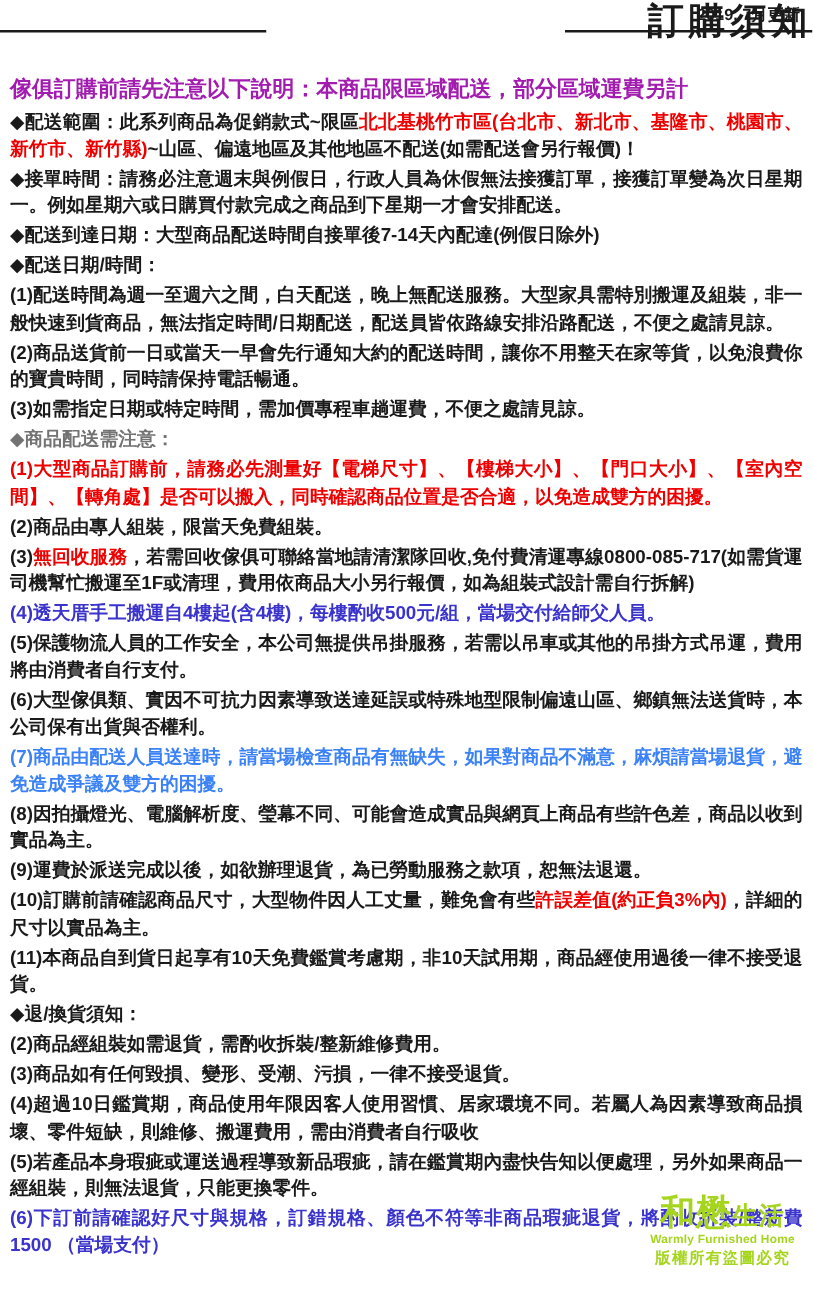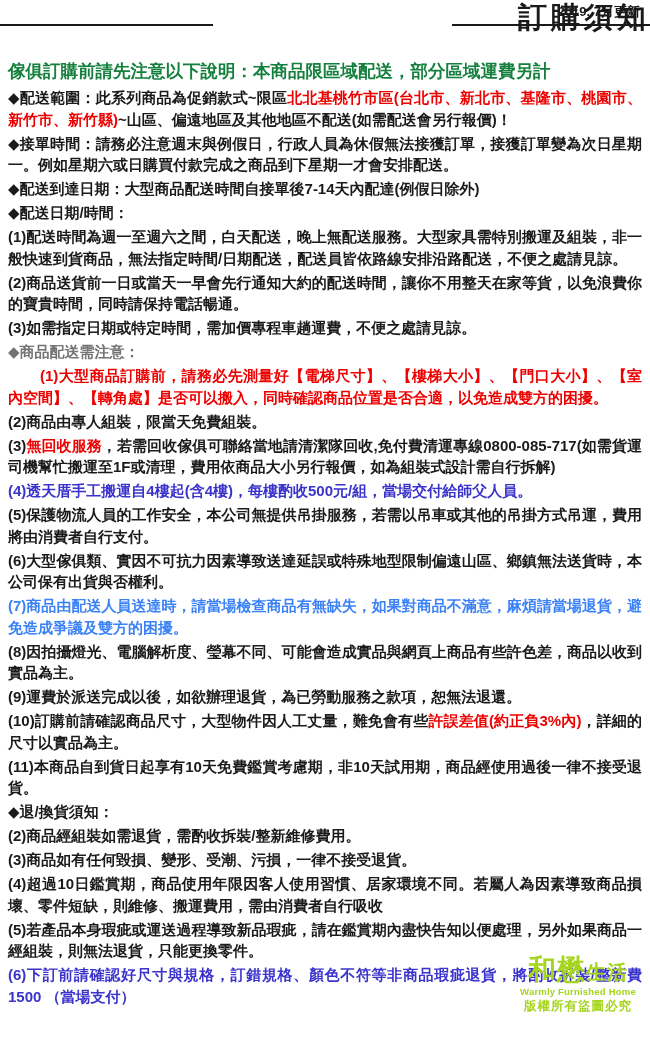--- a/index.html
+++ b/index.html
@@ -31,31 +31,31 @@
   <div class="header">
     <div class="hline left"></div>
     <div class="hline right"></div>
     <div class="update-note">2019. 7月更新</div>
     <div class="title-wrap">
       <div class="page-title">訂購須知</div>
     </div>
   </div>
 
   <div class="content">
-    <div class="intro" id="intro-warning" style="color: #15803d;">傢俱訂購前請先注意以下說明：本商品限區域配送，部分區域運費另計</div>
+    <div class="intro" id="intro-warning" style="color: #a21caf;">傢俱訂購前請先注意以下說明：本商品限區域配送，部分區域運費另計</div>
     <div id="paragraphs">
         <p class="para"><span style="color: rgb(26, 26, 26);">◆配送範圍：此系列商品為促銷款式~限區</span><span style="color: rgb(238, 0, 0);">北北基桃竹市區(台北市、新北市、基隆市、桃園市、新竹市、新竹縣)</span><span style="color: rgb(26, 26, 26);">~山區、偏遠地區及其他地區不配送(如需配送會另行報價)！</span></p>
         <p class="para"><span style="color: rgb(26, 26, 26);">◆接單時間：請務必注意週末與例假日，行政人員為休假無法接獲訂單，接獲訂單變為次日星期一。例如星期六或日購買付款完成之商品到下星期一才會安排配送。</span></p>
         <p class="para"><span style="color: rgb(26, 26, 26);">◆配送到達日期：大型商品配送時間自接單後7-14天內配達(例假日除外)</span></p>
         <p class="para"><span style="color: rgb(26, 26, 26);">◆配送日期/時間：</span></p>
         <p class="para"><span style="color: rgb(26, 26, 26);">(1)配送時間為週一至週六之間，白天配送，晚上無配送服務。大型家具需特別搬運及組裝，非一般快速到貨商品，無法指定時間/日期配送，配送員皆依路線安排沿路配送，不便之處請見諒。</span></p>
         <p class="para"><span style="color: rgb(26, 26, 26);">(2)商品送貨前一日或當天一早會先行通知大約的配送時間，讓你不用整天在家等貨，以免浪費你的寶貴時間，同時請保持電話暢通。</span></p>
         <p class="para"><span style="color: rgb(26, 26, 26);">(3)如需指定日期或特定時間，需加價專程車趟運費，不便之處請見諒。</span></p>
         <p class="para"><span style="color: #737373;">◆商品配送需注意：</span></p>
-        <p class="para"><span style="color: rgb(238, 0, 0); margin-left: 32px;">(1)大型商品訂購前，請務必先測量好【電梯尺寸】、【樓梯大小】、【門口大小】、【室內空間】、【轉角處】是否可以搬入，同時確認商品位置是否合適，以免造成雙方的困擾。</span></p>
+        <p class="para"><span style="color: rgb(238, 0, 0);">(1)大型商品訂購前，請務必先測量好【電梯尺寸】、【樓梯大小】、【門口大小】、【室內空間】、【轉角處】是否可以搬入，同時確認商品位置是否合適，以免造成雙方的困擾。</span></p>
         <p class="para"><span style="color: rgb(26, 26, 26);">(2)商品由專人組裝，限當天免費組裝。</span></p>
         <p class="para"><span style="color: rgb(26, 26, 26);">(3)</span><span style="color: rgb(238, 0, 0);">無回收服務</span><span style="color: rgb(26, 26, 26);">，若需回收傢俱可聯絡當地請清潔隊回收,免付費清運專線0800-085-717(如需貨運司機幫忙搬運至1F或清理，費用依商品大小另行報價，如為組裝式設計需自行拆解)</span></p>
         <p class="para"><span style="color: rgb(58, 51, 204);">(4)透天厝手工搬運自4樓起(含4樓)，每樓酌收500元/組，當場交付給師父人員。</span></p>
         <p class="para"><span style="color: rgb(26, 26, 26);">(5)保護物流人員的工作安全，本公司無提供吊掛服務，若需以吊車或其他的吊掛方式吊運，費用將由消費者自行支付。</span></p>
         <p class="para"><span style="color: rgb(26, 26, 26);">(6)大型傢俱類、實因不可抗力因素導致送達延誤或特殊地型限制偏遠山區、鄉鎮無法送貨時，本公司保有出貨與否權利。</span></p>
         <p class="para"><span style="color: #3b82f6;">(7)商品由配送人員送達時，請當場檢查商品有無缺失，如果對商品不滿意，麻煩請當場退貨，避免造成爭議及雙方的困擾。</span></p>
         <p class="para"><span style="color: rgb(26, 26, 26);">(8)因拍攝燈光、電腦解析度、瑩幕不同、可能會造成實品與網頁上商品有些許色差，商品以收到實品為主。</span></p>
         <p class="para"><span style="color: rgb(26, 26, 26);">(9)運費於派送完成以後，如欲辦理退貨，為已勞動服務之款項，恕無法退還。</span></p>
         <p class="para"><span style="color: rgb(26, 26, 26);">(10)訂購前請確認商品尺寸，大型物件因人工丈量，難免會有些</span><span style="color: rgb(238, 0, 0);">許誤差值(約正負3%內)</span><span style="color: rgb(26, 26, 26);">，詳細的尺寸以實品為主。</span></p>
         <p class="para"><span style="color: rgb(26, 26, 26);">(11)本商品自到貨日起享有10天免費鑑賞考慮期，非10天試用期，商品經使用過後一律不接受退貨。</span></p>

